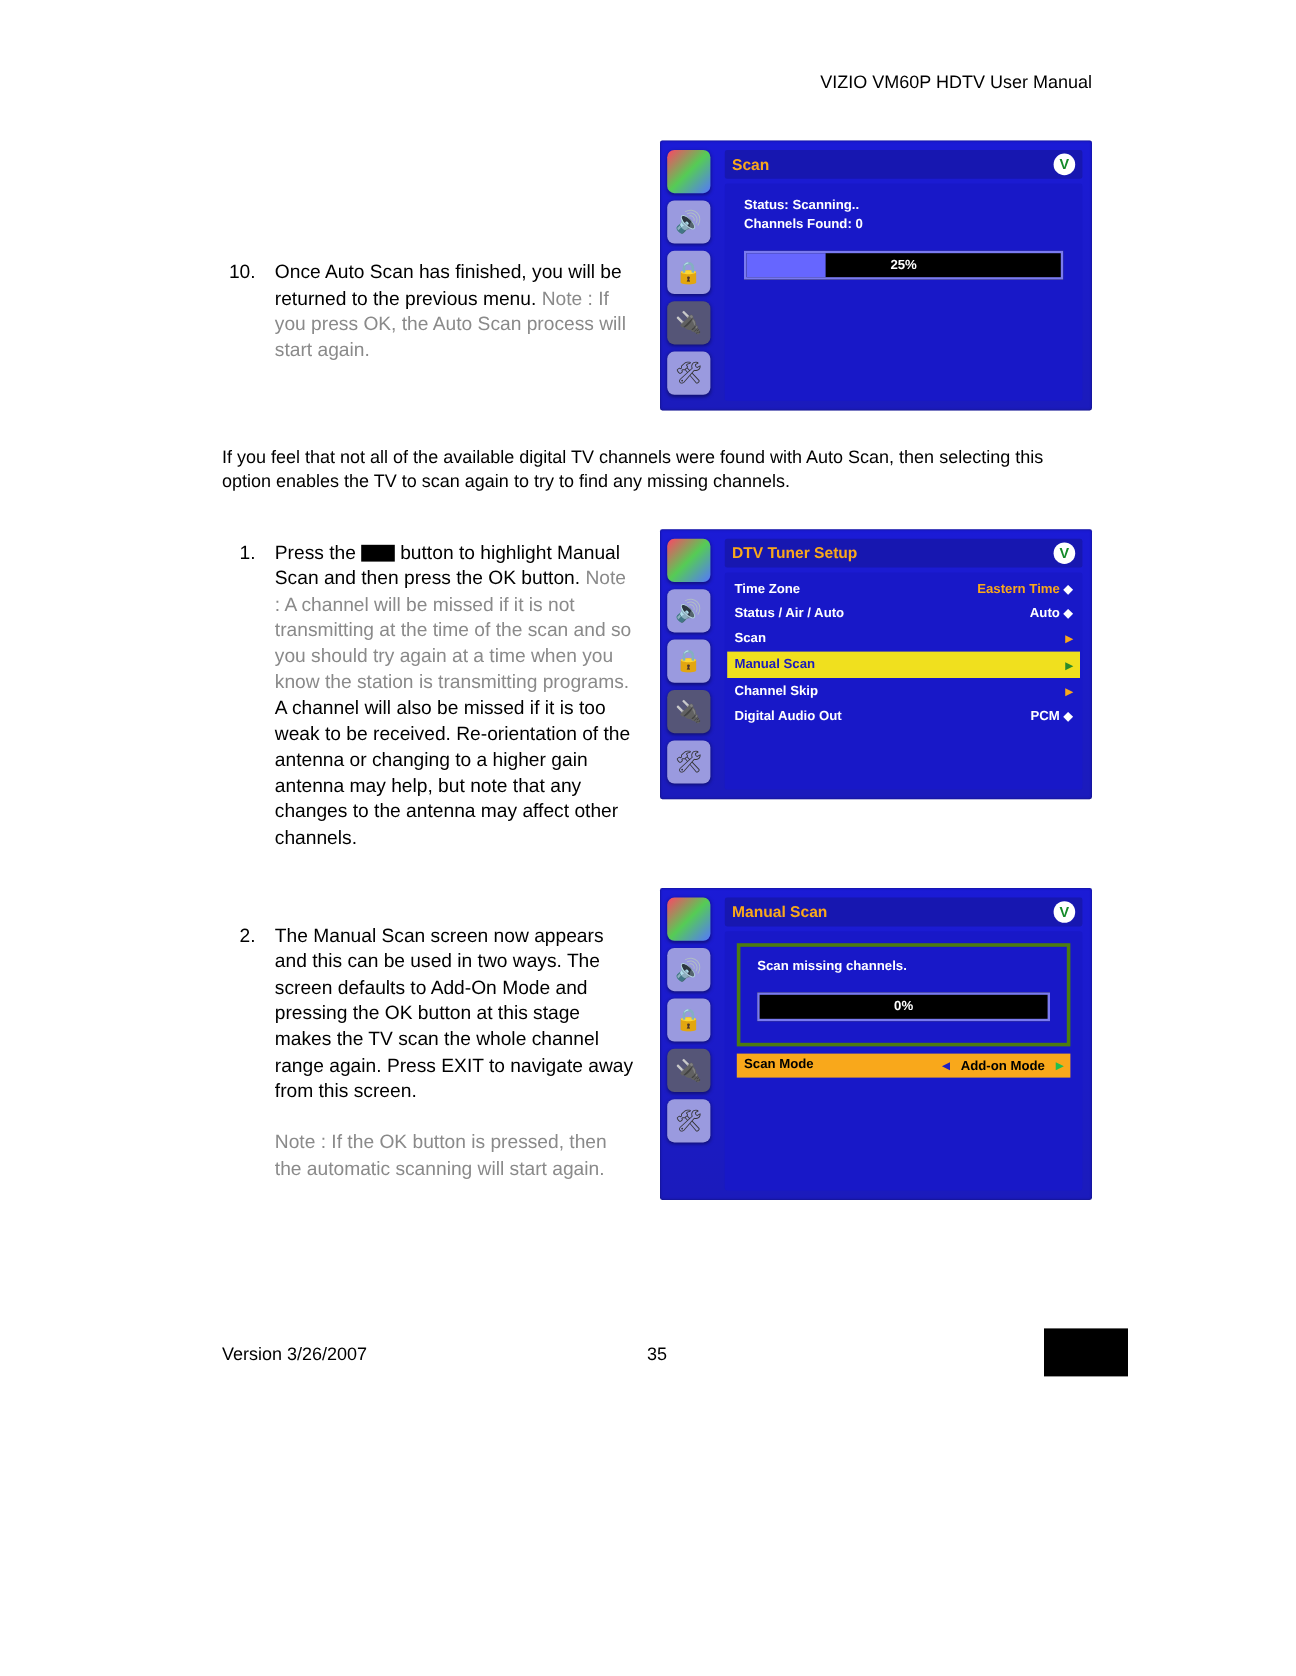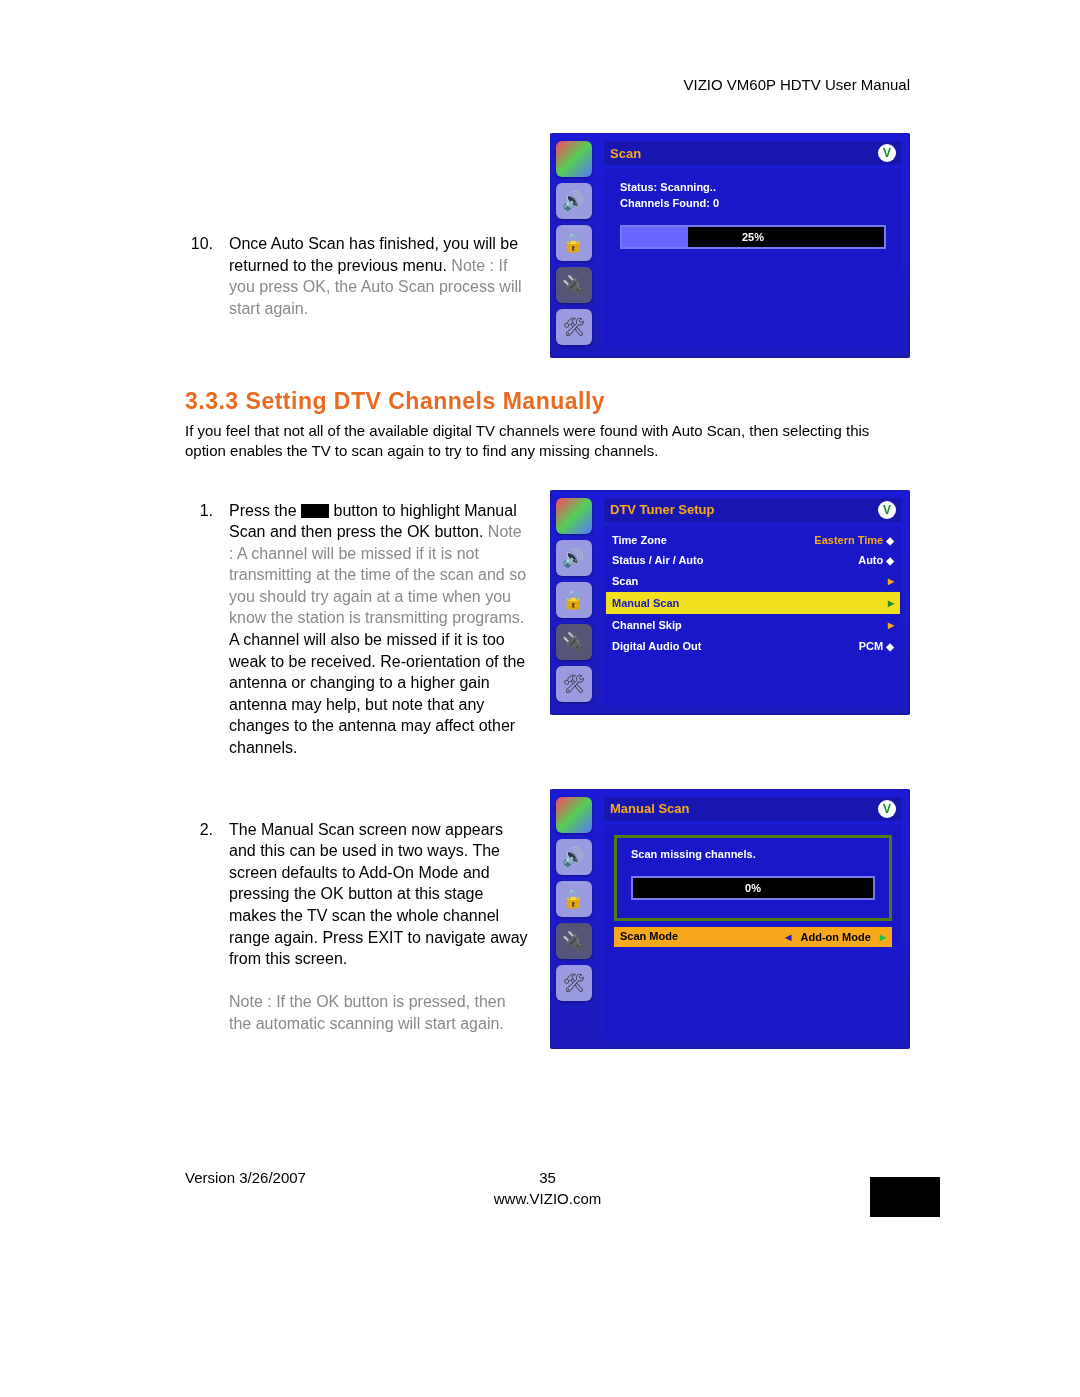--- a/index.html
+++ b/index.html
@@ -5,21 +5,21 @@
   body {
     font-family: Arial, Helvetica, sans-serif;
     font-size: 15px;
     color: #000;
     margin: 0;
     padding: 0;
     background: #fff;
   }
   .page {
     width: 920px;
-    margin: 16px auto;
+    margin: 0 auto;
     padding: 60px 90px 40px 105px;
     box-sizing: border-box;
     position: relative;
   }
   .header {
     text-align: right;
     font-size: 15px;
     margin-bottom: 40px;
   }
   .row {
@@ -255,21 +255,20 @@
         <div class="osd-sub">Status: Scanning..</div>
         <div class="osd-sub">Channels Found: 0</div>
         <div class="progress-outer">
           <div class="progress-fill" style="width:25%"></div>
           <div class="progress-label">25%</div>
         </div>
       </div>
     </div>
   </div>
 
-  <div class="section-heading">3.3.3 Setting DTV Channels Manually</div>
   <div class="intro-text">If you feel that not all of the available digital TV channels were found with Auto Scan, then selecting this option enables the TV to scan again to try to find any missing channels.</div>
 
   <div class="row">
     <div class="textcol" style="padding-top:10px">
       <div class="item-wrap">
         <div class="item-num">1.</div>
         <div>
           <span>Press the </span><span class="blackbox"></span><span> button to highlight Manual Scan and then press the OK button. </span>
           <span class="note"><span>Note :</span><span> A channel will be missed if it is not transmitting at the time of the scan and so you should try again at a time when you know the station is transmitting programs.</span></span>
           <span> A channel will also be missed if it is too weak to be received.  Re-orientation of the antenna or changing to a higher gain antenna may help, but note that any changes to the antenna may affect other channels.</span>
@@ -358,17 +357,16 @@
             <span class="arrows-lr right">▸</span>
           </span>
         </div>
       </div>
     </div>
   </div>
 
   <div class="footer">
     <span class="version">Version 3/26/2007</span>
     <span class="pagenum">35</span>
-    <span class="site">www.VIZIO.com</span>
     <div class="blackstub"></div>
   </div>
 
 </div>
 
 </body></html>

